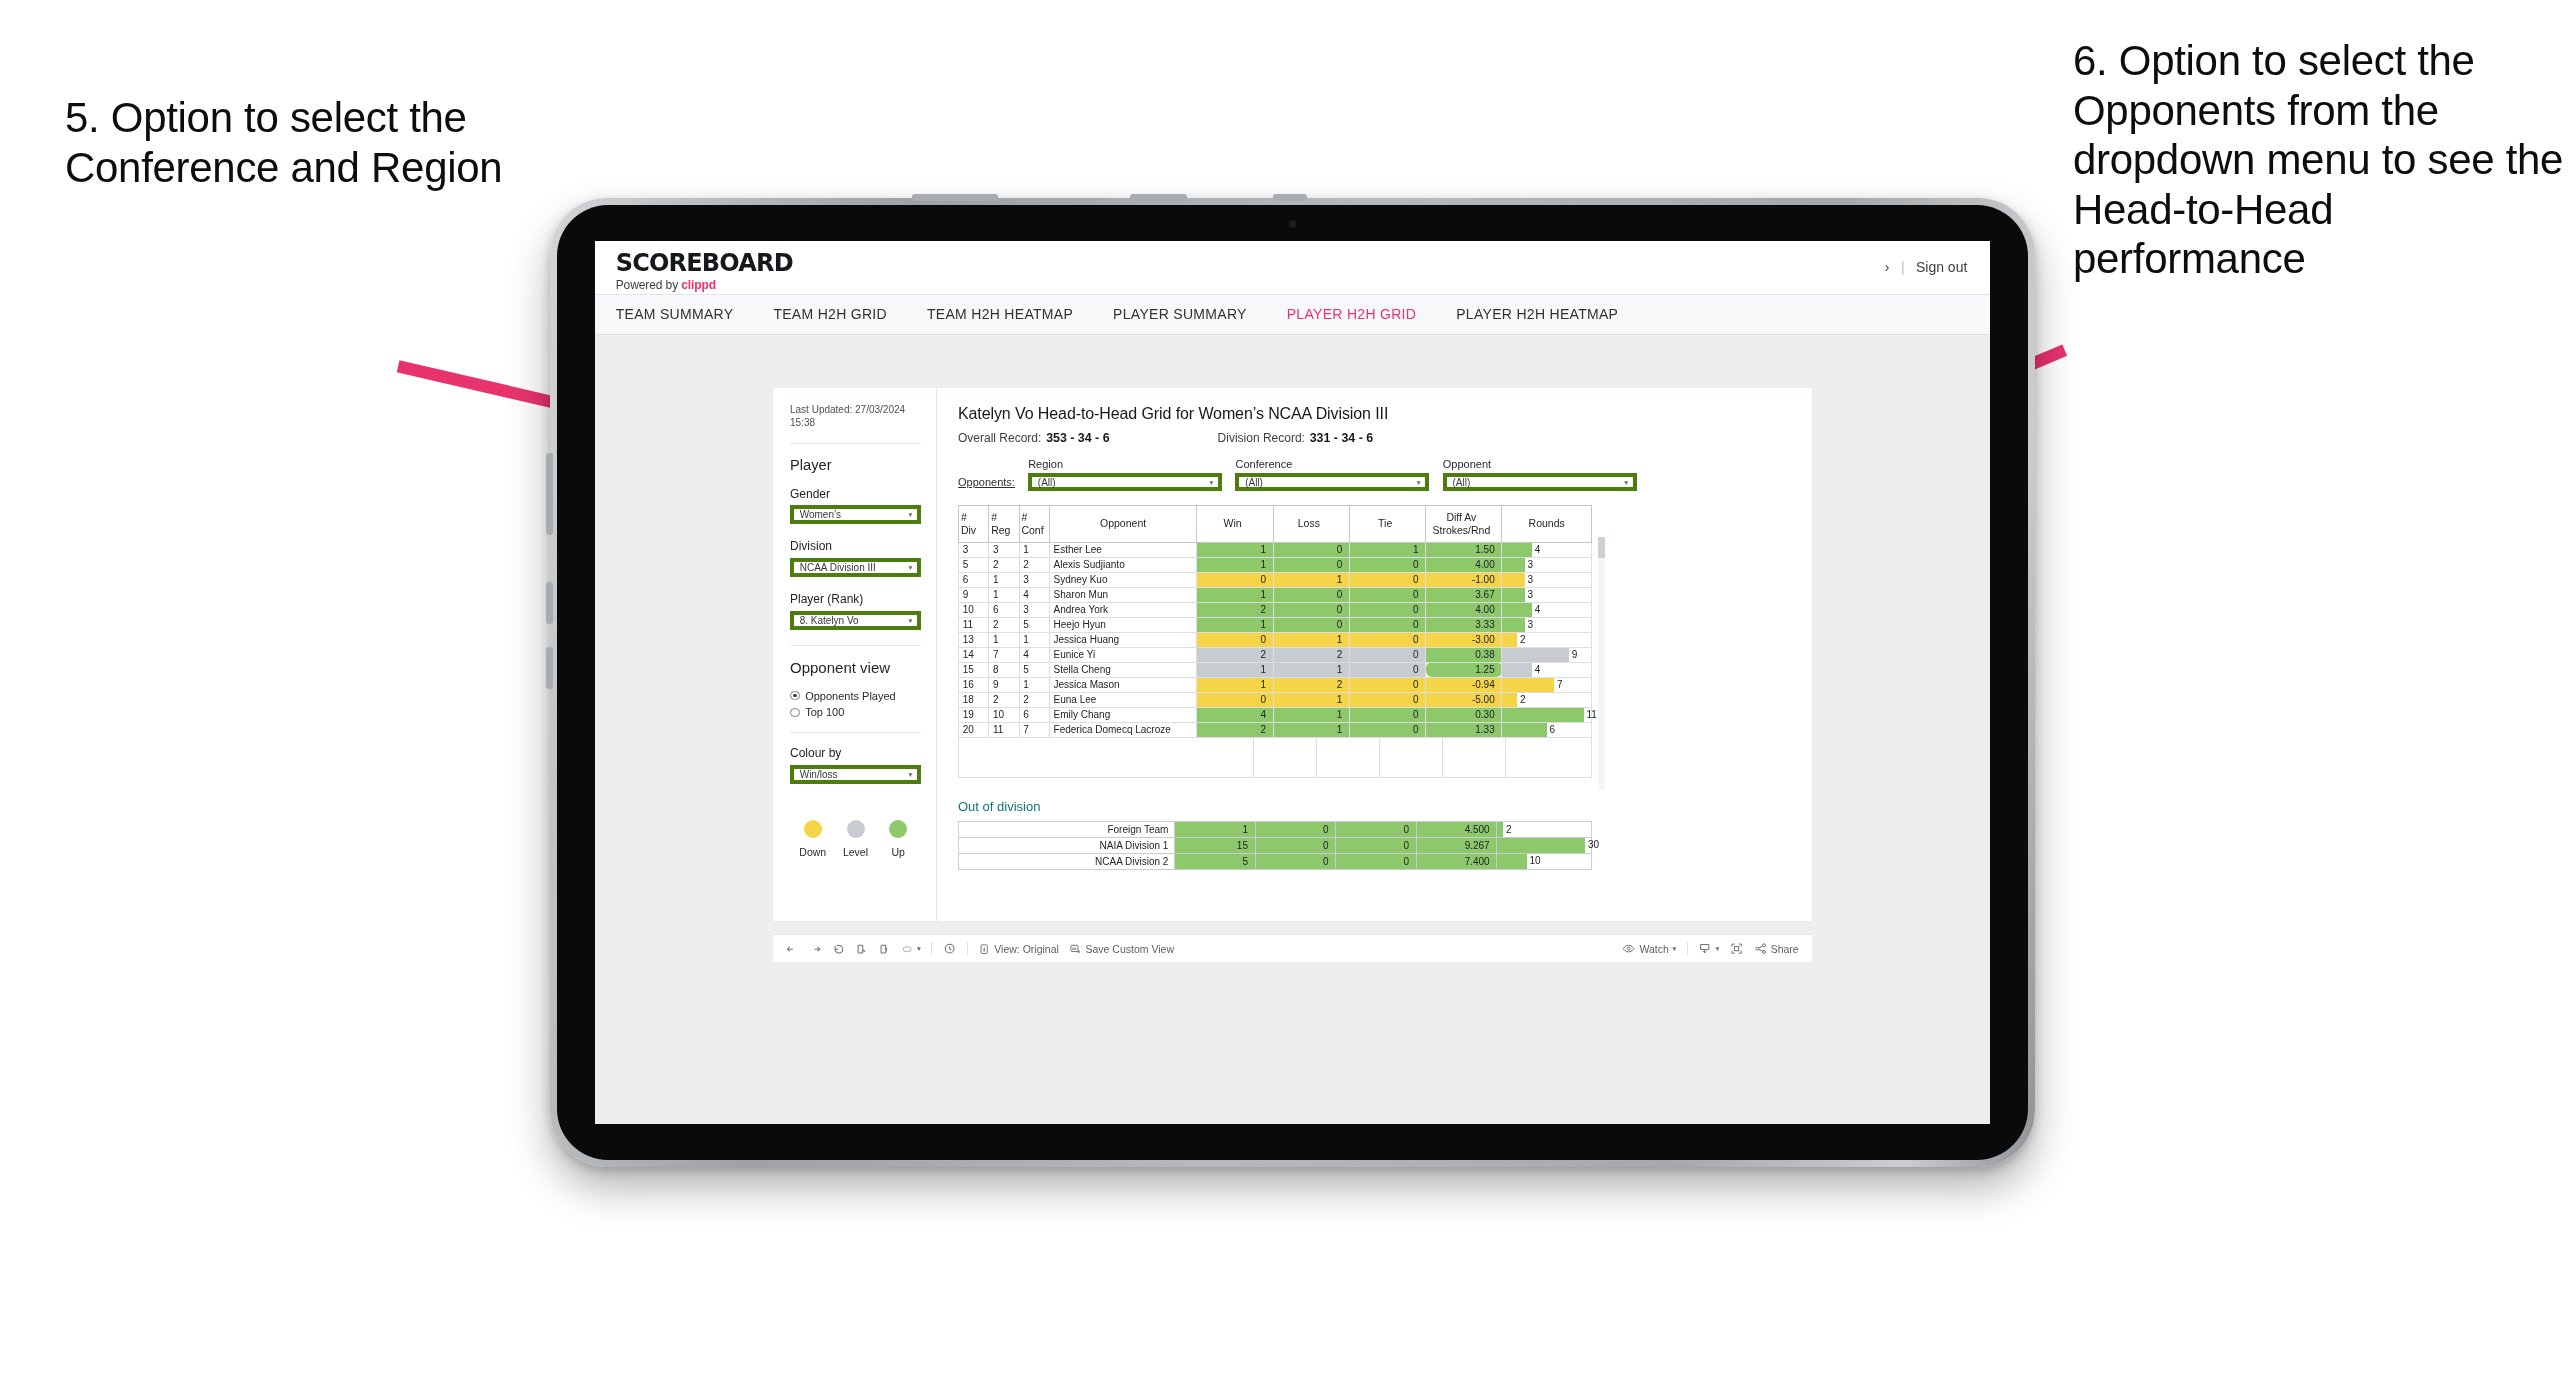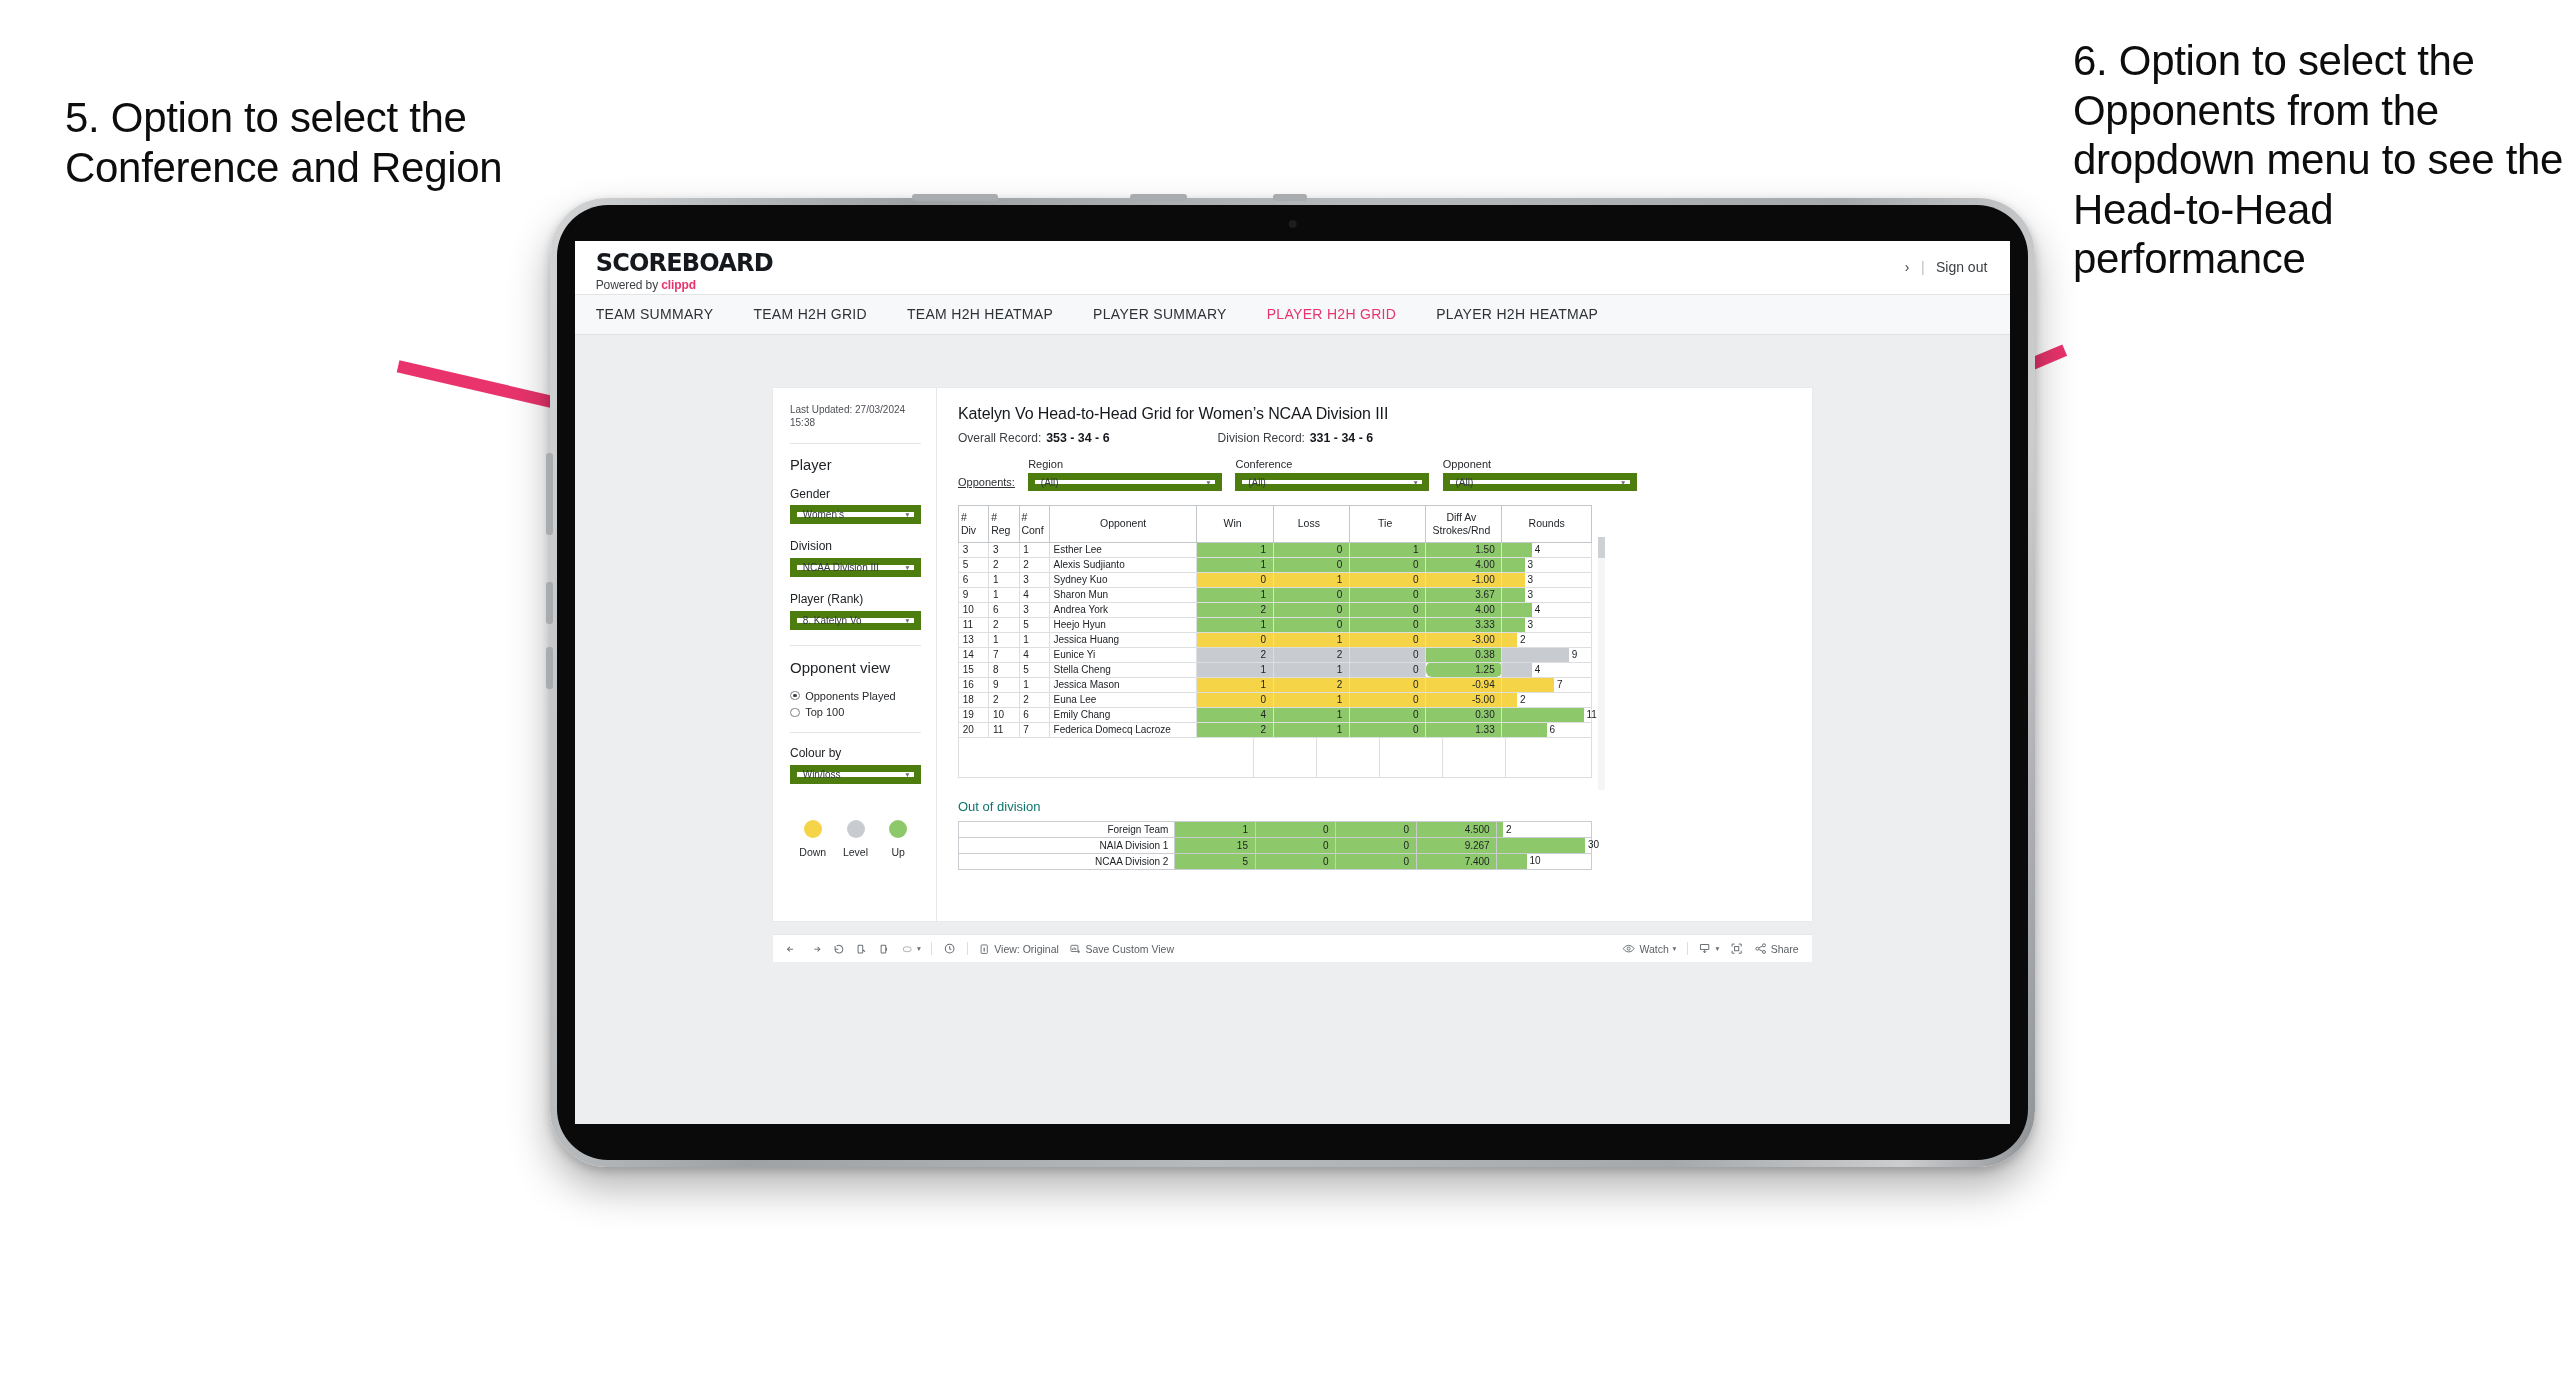--- a/index.html
+++ b/index.html
@@ -31,21 +31,21 @@
     width: 1485px; height: 969px;
     background: linear-gradient(100deg,#d3d5d7 0%, #b9bcbe 10%, #9fa2a5 22%, #b7babc 50%, #a6a9ab 78%, #cbcdcf 92%, #8f9295 100%);
     border-radius: 57px;
     padding: 6.7px;
     box-shadow: 0 21px 42px rgba(0,0,0,.30), 0 3.8px 9.5px rgba(0,0,0,.18);
   }
   #tablet-inner {
     width: 100%; height: 100%;
     background: #0a0a0b;
     border-radius: 51px;
-    padding: 36px 18px;
+    padding: 36px 38px;
     position: relative;
   }
   .tablet-btn { position: absolute; background: #a9acae; border-radius: 2.9px; }
   .btn-top-a  { top: -3.8px; left: 362px;  width: 86px;  height: 6.7px; }
   .btn-top-b  { top: -3.8px; left: 580px;  width: 57px;  height: 6.7px; }
   .btn-top-c  { top: -3.8px; left: 723px;  width: 34px;  height: 6.7px; }
   .btn-left-a { left: -3.8px; top: 255px;  width: 6.7px;  height: 82px; }
   .btn-left-b { left: -3.8px; top: 384px;  width: 6.7px;  height: 42px; }
   .btn-left-c { left: -3.8px; top: 449px;  width: 6.7px;  height: 42px; }
   .cam { position:absolute; top: 15px; left: 50%; transform: translateX(-50%); width: 8.6px; height: 8.6px; border-radius: 50%; background:#1c1d1f; }
@@ -110,21 +110,21 @@
 
   
   #sidebar { width: 164px; padding: 15px 15px 9.5px 17px; border-right:1px solid #e4e6e8; }
   .last-updated { font-size: 10px; color:#4c5055; line-height:1.35; }
   .hr { height:1px; background:#e2e4e6; margin: 13.3px 0 13.3px 0; }
   .side-h { font-size: 14.7px; color:#1f2226; font-weight:400; margin-bottom: 13.3px; }
   .side-h.big { font-size:15px; }
   .fld { margin-bottom: 15px; }
   .fld-label { font-size: 12px; font-weight:400; color:#212427; margin-bottom:4.8px; }
   .sel {
-    height: 19px; border:7px solid #4d7c0f; background:#fff;
+    height: 19px; border:4px solid #4d7c0f; background:#fff;
     display:flex; align-items:center; justify-content:space-between;
     padding: 0 4.8px 0 5.7px; font-size: 10px; color:#33373b;
     cursor:pointer;
   }
   .caret { font-size: 7.6px; color:#6b7075; }
   .radio-row { display:flex; align-items:center; gap:5.7px; margin-bottom:4.8px; font-size:11px; color:#26292d; cursor:pointer; }
   .radio { width:9.5px; height:9.5px; border-radius:50%; border:1.3px solid #7b8085; position:relative; flex:none; }
   .radio.on::after { content:""; position:absolute; inset:1.9px; border-radius:50%; background:#3c4046; }
   .legend { display:flex; justify-content:space-between; padding: 21px 3.8px 0 3.8px; }
   .legend .cell { text-align:center; width:38px; }

